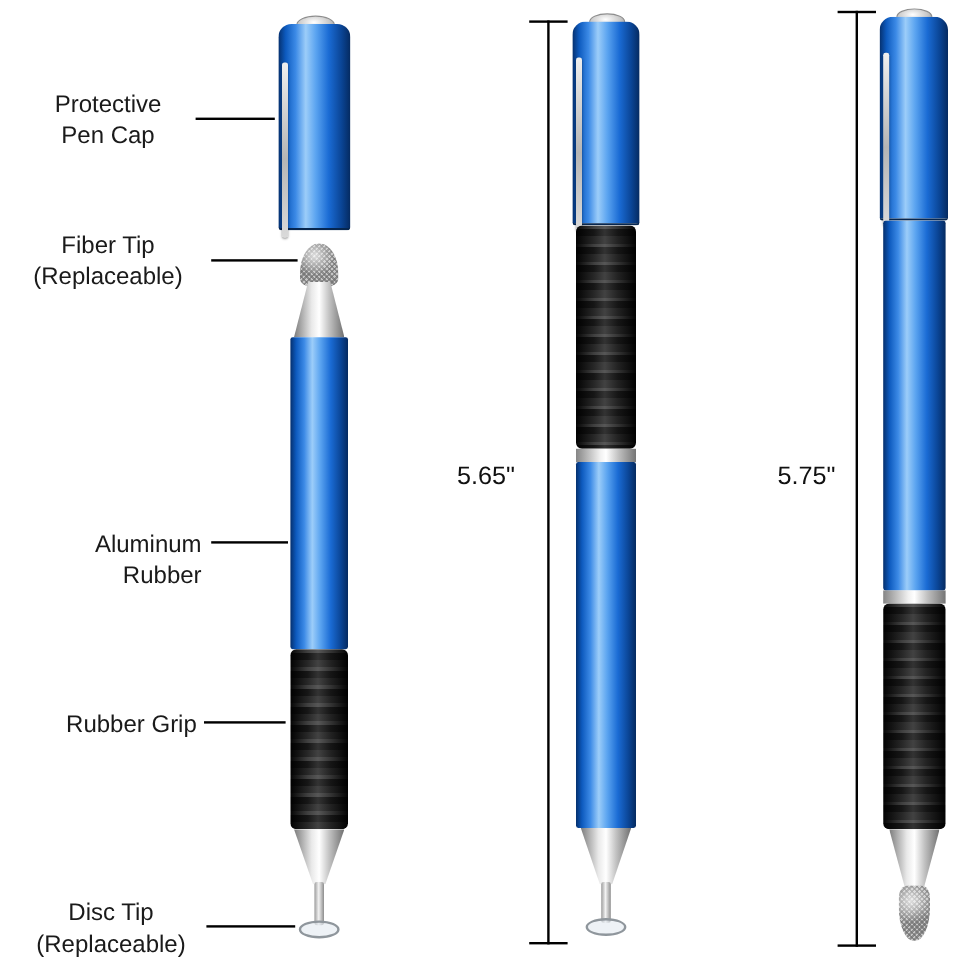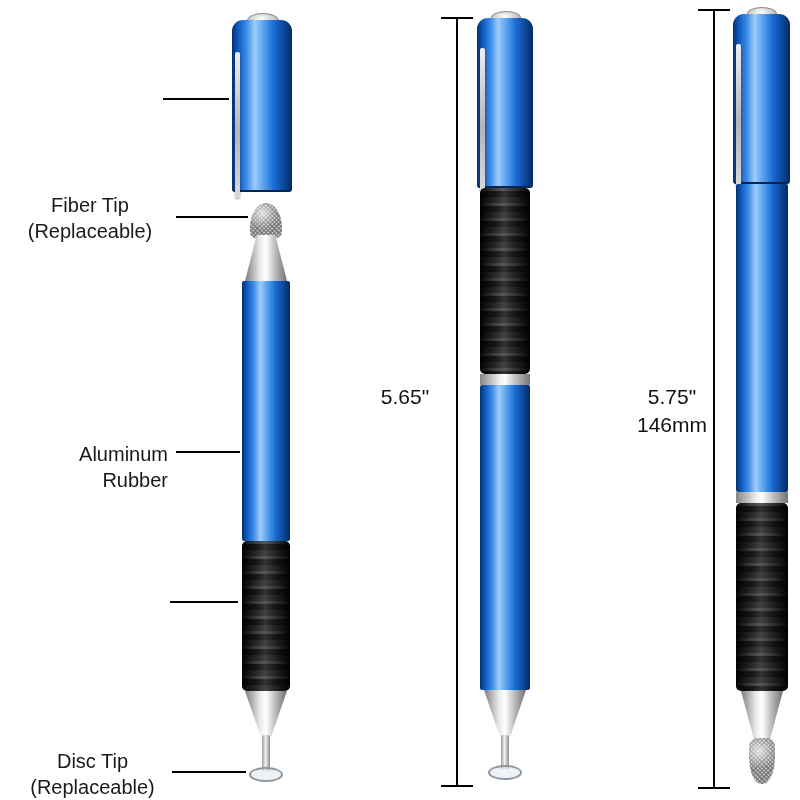--- a/index.html
+++ b/index.html
@@ -39,29 +39,32 @@
         repeating-linear-gradient(-45deg,rgba(110,110,110,.65) 0 1.5px,transparent 1.5px 3px),
         #c6c6c6;}
   .mesh-top{border-radius:48% 48% 30% 30% / 70% 70% 20% 20%;}
   .mesh-bottom{border-radius:30% 30% 48% 48% / 20% 20% 60% 60%;}
 </style>
 </head>
 <body>
 
 <div class="stage">
 
+  <div class="callout" style="left:20px;top:74px;width:140px;text-align:center;">Protective
+Pen Cap</div>
   <div class="lead" style="left:163px;top:98px;width:66px;"></div>
 
   <div class="callout" style="left:10px;top:192px;width:160px;text-align:center;">Fiber Tip
 (Replaceable)</div>
   <div class="lead" style="left:176px;top:216px;width:72px;"></div>
 
   <div class="callout" style="left:8px;top:441px;width:160px;text-align:right;">Aluminum Rubber</div>
   <div class="lead" style="left:176px;top:451px;width:64px;"></div>
 
+  <div class="callout" style="left:8px;top:591px;width:156px;text-align:right;">Rubber Grip</div>
   <div class="lead" style="left:170px;top:601px;width:68px;"></div>
 
   <div class="callout" style="left:15px;top:748px;width:155px;text-align:center;">Disc Tip
 (Replaceable)</div>
   <div class="lead" style="left:172px;top:771px;width:74px;"></div>
 
   <div class="abs finial" style="left:247px;top:13px;width:30px;height:13px;"></div>
   <div class="abs blue cap" style="left:232px;top:20px;width:60px;height:170px;"></div>
   <div class="abs clip" style="left:235px;top:52px;width:5px;height:146px;"></div>
 
@@ -88,21 +91,20 @@
   <div class="abs blue" style="left:480px;top:385px;width:50px;height:305px;"></div>
   <div class="abs chrome taper-down" style="left:484px;top:690px;width:42px;height:47px;"></div>
   <div class="abs pin" style="left:501px;top:735px;width:8px;height:34px;"></div>
   <div class="abs disc" style="left:488px;top:765px;width:34px;height:15px;"></div>
 
   <div class="tick" style="left:698px;top:9px;width:32px;"></div>
   <div class="vline" style="left:713px;top:9px;height:780px;"></div>
   <div class="tick" style="left:698px;top:787px;width:32px;"></div>
   <div class="measure" style="left:618px;top:383px;width:108px;">
     <span>5.75"</span>
-    <span>146mm</span>
   </div>
 
   <div class="abs finial" style="left:747px;top:7px;width:28px;height:12px;"></div>
   <div class="abs blue cap" style="left:733px;top:14px;width:57px;height:168px;"></div>
   <div class="abs clip" style="left:736px;top:44px;width:5px;height:144px;"></div>
   <div class="abs blue" style="left:736px;top:184px;width:52px;height:308px;"></div>
   <div class="abs ring" style="left:736px;top:492px;width:52px;height:11px;"></div>
   <div class="abs grip" style="left:736px;top:503px;width:52px;height:188px;"></div>
   <div class="abs chrome" style="left:741px;top:691px;width:42px;height:50px;clip-path:polygon(0 0,100% 0,68% 100%,32% 100%);"></div>
   <div class="abs mesh mesh-bottom" style="left:749px;top:738px;width:26px;height:46px;"></div>

